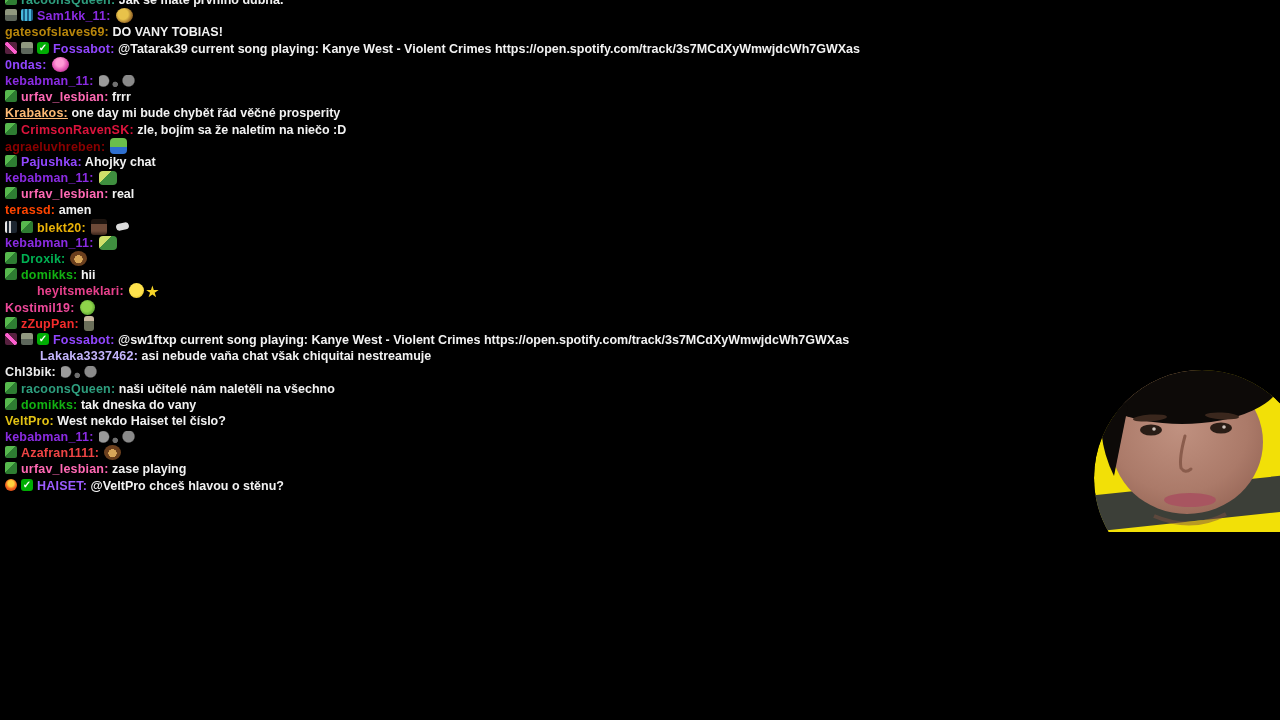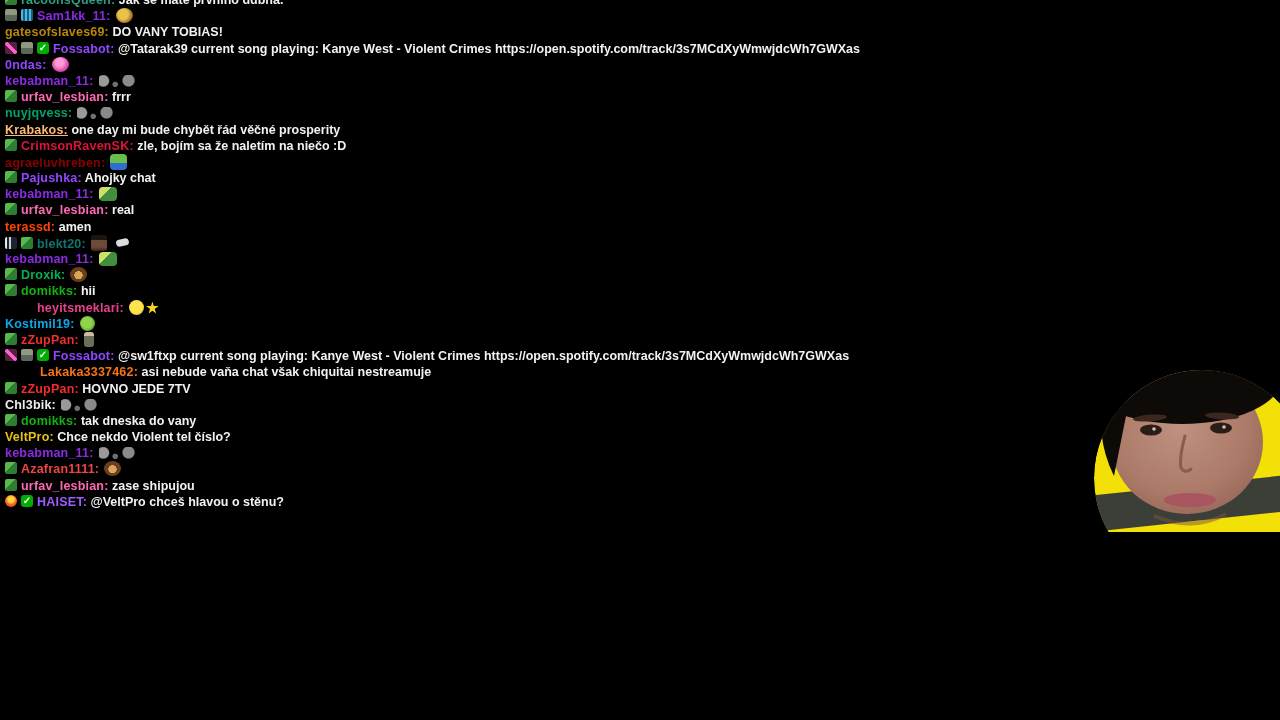--- a/index.html
+++ b/index.html
@@ -44,44 +44,43 @@
 
 <div id="stage">
   <div id="chat">
       <div class="line"><span class="badge b-green"></span><span class="user" style="color: rgb(46, 158, 126);">racoonsQueen:</span><span class="msg"> Jak se máte prvního dubna.</span></div>
       <div class="line"><span class="badge b-grayolive"></span><span class="badge b-bluestripe"></span><span class="user" style="color: rgb(138, 43, 226);">Sam1kk_11:</span><span class="emote e-duck"></span></div>
       <div class="line"><span class="user" style="color: rgb(184, 134, 11);">gatesofslaves69:</span><span class="msg"> DO VANY TOBIAS!</span></div>
       <div class="line"><span class="badge b-pinksword"></span><span class="badge b-grayolive"></span><span class="badge b-verified"></span><span class="user" style="color: rgb(145, 70, 255);">Fossabot:</span><span class="msg"> @Tatarak39 current song playing: Kanye West - Violent Crimes https://open.spotify.com/track/3s7MCdXyWmwjdcWh7GWXas</span></div>
       <div class="line"><span class="user" style="color: rgb(145, 70, 255);">0ndas:</span><span class="emote e-pinkorb"></span></div>
       <div class="line"><span class="user" style="color: rgb(138, 43, 226);">kebabman_11:</span><span class="emote e-grayblobs"></span></div>
       <div class="line"><span class="badge b-green"></span><span class="user" style="color: rgb(255, 105, 180);">urfav_lesbian:</span><span class="msg"> frrr</span></div>
-      <div class="line"><span class="user" style="color: rgb(0, 163, 108);">nuyjqvess:</span><span class="emote e-grayblobs"></span></div>
       <div class="line"><span class="user" style="color: #fdba74; text-decoration: underline;">Krabakos:</span><span class="msg"> one day mi bude chybět řád věčné prosperity</span></div>
       <div class="line"><span class="badge b-green"></span><span class="user" style="color: rgb(220, 20, 60);">CrimsonRavenSK:</span><span class="msg"> zle, bojím sa že naletím na niečo :D</span></div>
       <div class="line"><span class="user" style="color: rgb(139, 0, 0);">agraeluvhreben:</span><span class="emote e-frogchair"></span></div>
       <div class="line"><span class="badge b-green"></span><span class="user" style="color: rgb(145, 71, 255);">Pajushka:</span><span class="msg"> Ahojky chat</span></div>
       <div class="line"><span class="user" style="color: rgb(138, 43, 226);">kebabman_11:</span><span class="emote e-frogcap"></span></div>
       <div class="line"><span class="badge b-green"></span><span class="user" style="color: rgb(255, 105, 180);">urfav_lesbian:</span><span class="msg"> real</span></div>
       <div class="line"><span class="user" style="color: rgb(255, 69, 0);">terassd:</span><span class="msg"> amen</span></div>
-      <div class="line"><span class="badge b-darkmark"></span><span class="badge b-green"></span><span class="user" style="color: #0f766e;">blekt20:</span><span class="emote e-photodark"></span><span class="emote e-whitebit"></span></div>
+      <div class="line"><span class="badge b-darkmark"></span><span class="badge b-green"></span><span class="user" style="color: #eab308;">blekt20:</span><span class="emote e-photodark"></span><span class="emote e-whitebit"></span></div>
       <div class="line"><span class="user" style="color: rgb(138, 43, 226);">kebabman_11:</span><span class="emote e-frogcap"></span></div>
       <div class="line"><span class="badge b-green"></span><span class="user" style="color: rgb(0, 176, 82);">Droxik:</span><span class="emote e-monkey"></span></div>
       <div class="line"><span class="badge b-green"></span><span class="user" style="color: rgb(18, 178, 18);">domikks:</span><span class="msg"> hii</span></div>
       <div class="line"><span class="user" style="color: rgb(232, 65, 140); padding-left: 32px;">heyitsmeklari:</span><span class="emote e-smiley"></span><span class="emote e-star"></span></div>
-      <div class="line"><span class="user" style="color: #0ea5e9;">Kostimil19:</span><span class="emote e-greenface"></span></div>
+      <div class="line"><span class="user" style="color: #ec4899;">Kostimil19:</span><span class="emote e-greenface"></span></div>
       <div class="line"><span class="badge b-green"></span><span class="user" style="color: rgb(244, 44, 44);">zZupPan:</span><span class="emote e-figure"></span></div>
       <div class="line"><span class="badge b-pinksword"></span><span class="badge b-grayolive"></span><span class="badge b-verified"></span><span class="user" style="color: rgb(145, 70, 255);">Fossabot:</span><span class="msg"> @sw1ftxp current song playing: Kanye West - Violent Crimes https://open.spotify.com/track/3s7MCdXyWmwjdcWh7GWXas</span></div>
-      <div class="line"><span class="user" style="color: #f97316; padding-left: 35px;">Lakaka3337462:</span><span class="msg"> asi nebude vaňa chat však chiquitai nestreamuje</span></div>
-      <div class="line"><span class="badge b-green"></span><span class="user" style="color: rgb(244, 44, 44);">zZupPan:</span><span class="msg"> HOVNO JEDE 7TV</span></div>
+      <div class="line"><span class="user" style="color: #c4b5fd; padding-left: 35px;">Lakaka3337462:</span><span class="msg"> asi nebude vaňa chat však chiquitai nestreamuje</span></div>
       <div class="line"><span class="user" style="color: rgb(237, 237, 237); text-align: right;">Chl3bik:</span><span class="emote e-grayblobs"></span></div>
+      <div class="line"><span class="badge b-green"></span><span class="user" style="color: rgb(46, 158, 126);">racoonsQueen:</span><span class="msg"> naši učitelé nám naletěli na všechno</span></div>
       <div class="line"><span class="badge b-green"></span><span class="user" style="color: rgb(18, 178, 18);">domikks:</span><span class="msg"> tak dneska do vany</span></div>
-      <div class="line"><span class="user" style="color: rgb(226, 194, 20);">VeltPro:</span><span class="msg"> Chce nekdo Violent tel číslo?</span></div>
+      <div class="line"><span class="user" style="color: rgb(226, 194, 20);">VeltPro:</span><span class="msg"> West nekdo Haiset tel číslo?</span></div>
       <div class="line"><span class="user" style="color: rgb(138, 43, 226);">kebabman_11:</span><span class="emote e-grayblobs"></span></div>
       <div class="line"><span class="badge b-green"></span><span class="user" style="color: #ef4444;">Azafran1111:</span><span class="emote e-monkey"></span></div>
-      <div class="line"><span class="badge b-green"></span><span class="user" style="color: rgb(255, 105, 180);">urfav_lesbian:</span><span class="msg"> zase shipujou</span></div>
+      <div class="line"><span class="badge b-green"></span><span class="user" style="color: rgb(255, 105, 180);">urfav_lesbian:</span><span class="msg"> zase playing</span></div>
       <div class="line"><span class="badge b-fire"></span><span class="badge b-verified"></span><span class="user" style="color: rgb(157, 92, 255);">HAISET:</span><span class="msg"> @VeltPro chceš hlavou o stěnu?</span></div>
     </div>
 
   <svg id="facecam" viewBox="0 0 196 166" xmlns="http://www.w3.org/2000/svg">
     <defs>
       <clipPath id="beeclip">
           <circle cx="118" cy="112" r="108"></circle>
         </clipPath>
       <radialGradient id="skin" cx="45%" cy="40%" r="75%">
         <stop offset="0%" stop-color="#c09180"></stop>

